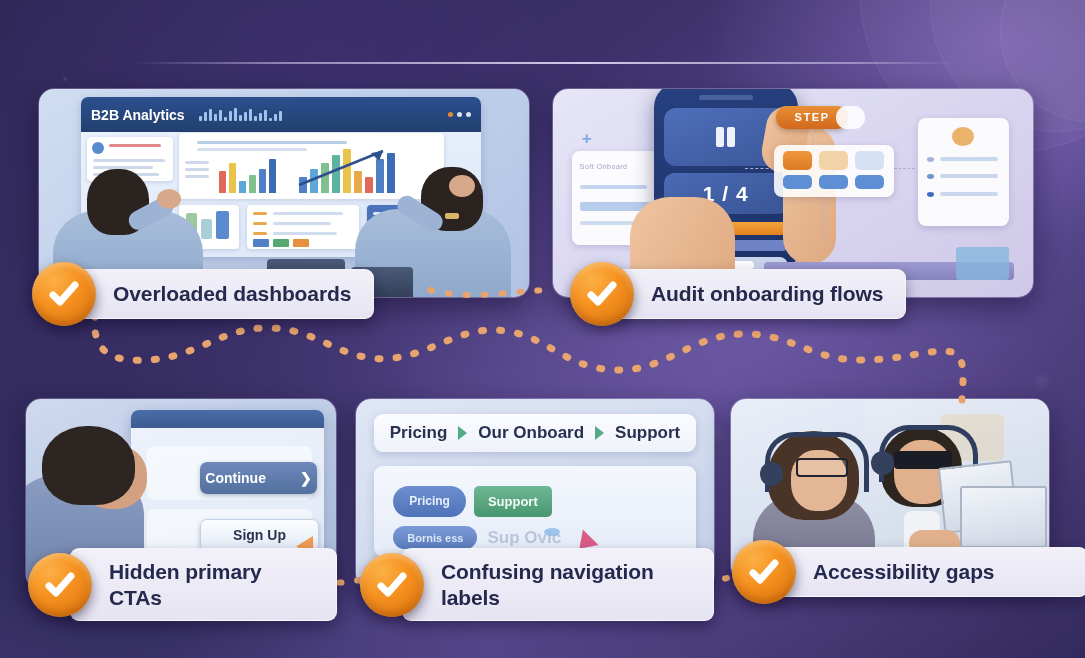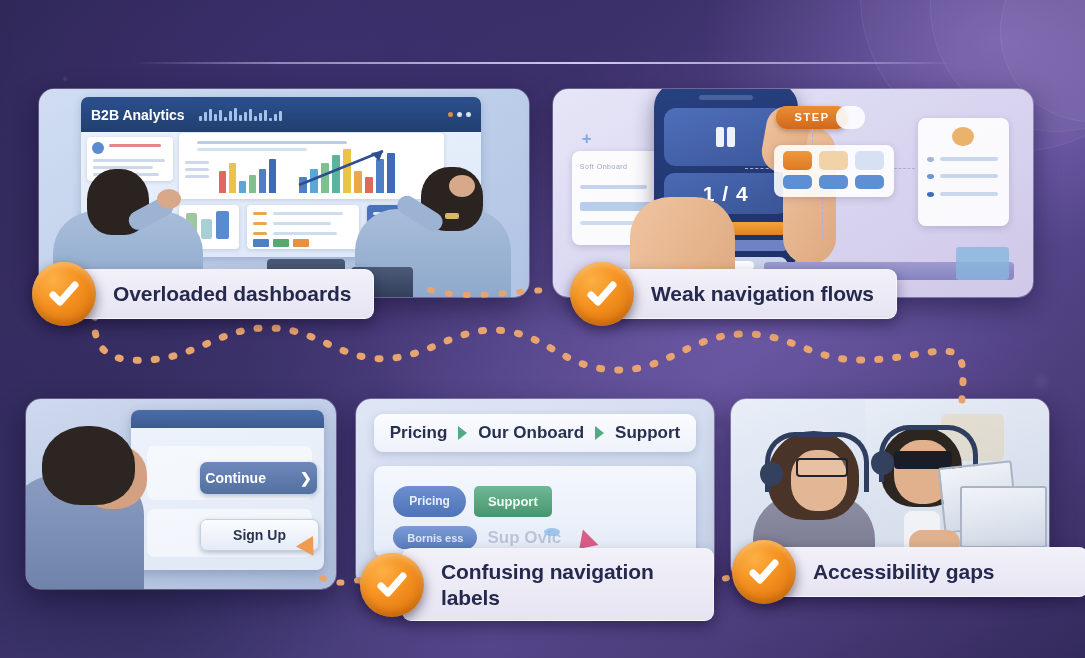--- a/index.html
+++ b/index.html
@@ -379,21 +379,21 @@
       <div style="position:absolute;left:84%;bottom:8%;width:11%;height:16%;background:#87b6dd;border-radius:3px;opacity:.8;"></div>
     </div>
   </div>
   <div class="pill" style="left:570px;top:262px;">
     <div class="badge">
       <svg width="38" height="38" viewBox="0 0 38 38">
           <path d="M8 20 L15 27 L30 10" stroke="#fff" stroke-width="7" fill="none" stroke-linecap="round" stroke-linejoin="round"></path>
         </svg>
     </div>
     <div class="pill-body">
-        <span>Weak navigation flows</span>
+        <span>Audit onboarding flows</span>
       </div>
   </div>
 
   <div class="card" style="left:25px;top:398px;width:310px;height:190px;">
     <div class="scene sc3">
       <div class="win">
         <div class="wtop"></div>
         <div style="position:absolute;left:8%;top:22%;right:6%;height:34%;background:rgba(255,255,255,.5);border-radius:7px;"></div>
         <div style="position:absolute;left:8%;top:62%;right:6%;height:30%;background:rgba(255,255,255,.55);border-radius:7px;"></div>
       </div>
@@ -404,20 +404,30 @@
         <span>Continue</span>
         <span>❯</span>
       </div>
       <div class="cursor" style="left:88%;top:74%;"></div>
       <div>
         <div class="body3" style="position:absolute;left:-6%;bottom:0;width:44%;height:60%;"></div>
         <div class="face" style="position:absolute;left:17%;bottom:42%;width:22%;height:34%;"></div>
         <div class="head3" style="position:absolute;left:5%;bottom:44%;width:30%;height:42%;"></div>
       </div>
     </div>
+  </div>
+  <div class="pill" style="left:28px;top:548px;">
+    <div class="badge">
+      <svg width="38" height="38" viewBox="0 0 38 38">
+          <path d="M8 20 L15 27 L30 10" stroke="#fff" stroke-width="7" fill="none" stroke-linecap="round" stroke-linejoin="round"></path>
+        </svg>
+    </div>
+    <div class="pill-body" style="max-width:205px;">
+        <span>Hidden primary CTAs</span>
+      </div>
   </div>
 
   <div class="card" style="left:355px;top:398px;width:358px;height:190px;">
     <div class="scene sc4">
       <div class="crumbs">
         <span>Pricing</span>
         <span class="carrow"></span>
         <span>Our Onboard</span>
         <span class="carrow"></span>
         <span>Support</span>

